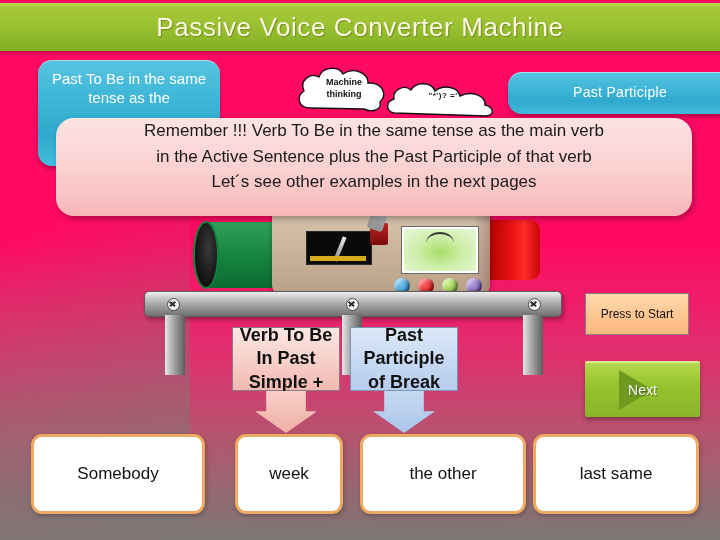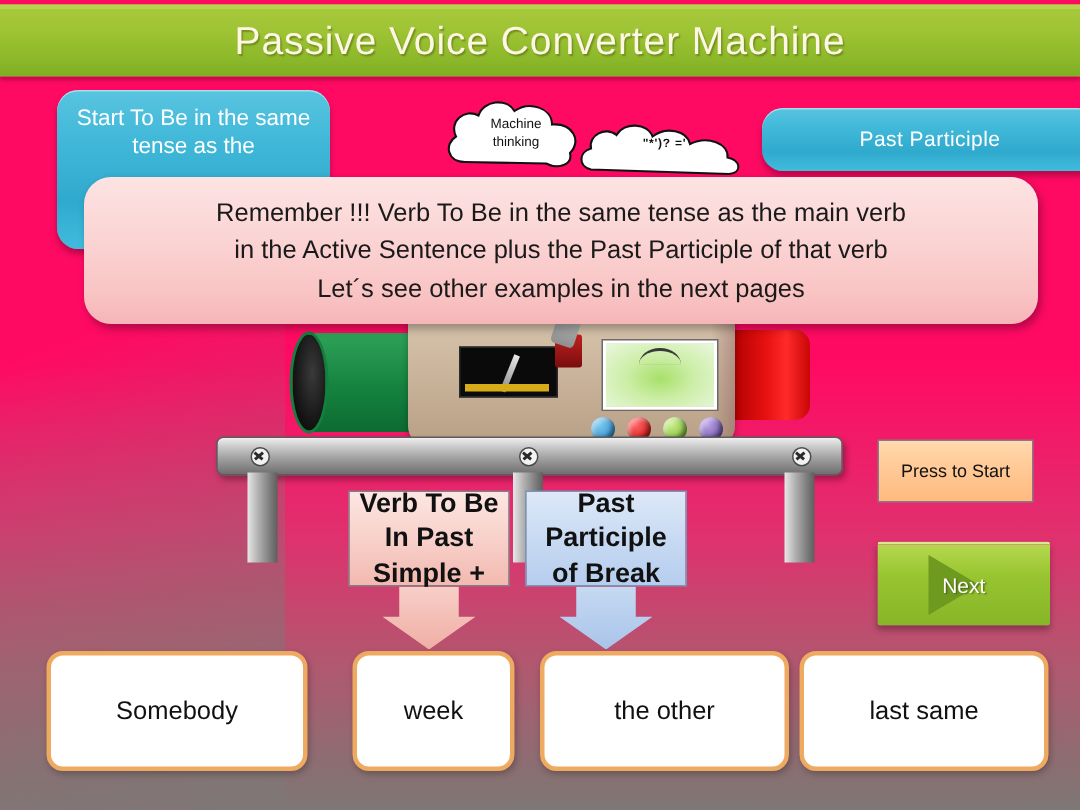--- a/index.html
+++ b/index.html
@@ -35,21 +35,21 @@
   #vtb-box{left:38px;top:60px;width:182px;height:106px;font-size:15px;padding:4px 10px;box-sizing:border-box;
     align-items:flex-start;padding-top:10px;}
   #pp-box{left:508px;top:72px;width:224px;height:42px;font-size:14px;letter-spacing:.3px;}
 
   
   .cloud{position:absolute;}
   .cloud svg{display:block;}
   .cloud-label{position:absolute;width:100%;text-align:center;color:#111;
     font-size:9px;line-height:1.35;font-family:"Liberation Sans",sans-serif;}
   #cloud1{left:296px;top:64px;width:96px;height:50px;}
-  #cloud1 .cloud-label{top:12px;}
+  #cloud1 .cloud-label{top:12px;font-weight:bold;}
   #cloud2{left:384px;top:80px;width:118px;height:38px;}
   #cloud2 .cloud-label{top:11px;font-size:8px;font-weight:bold;letter-spacing:.5px;}
 
   
   .tube{position:absolute;}
   #tube-green{left:205px;top:222px;width:80px;height:66px;
     background:linear-gradient(180deg,#2fa158 0%,#15833f 55%,#0c6b31 100%);
     border-radius:0 6px 6px 0;}
   #tube-green .cap{position:absolute;left:-12px;top:-1px;width:26px;height:68px;border-radius:50%;
     background:radial-gradient(ellipse at 60% 40%,#3a3a3a 0%,#161616 60%,#000 100%);
@@ -137,37 +137,37 @@
     box-shadow:0 3px 4px rgba(0,0,0,.3);}
   #next-btn .tri{position:absolute;left:34px;top:7px;width:0;height:0;
     border-left:34px solid #6d9a1f;border-top:20px solid transparent;border-bottom:20px solid transparent;}
   #next-btn .lbl{position:absolute;inset:0;display:flex;align-items:center;justify-content:center;
     font-size:14px;color:#ffffff;text-shadow:1px 1px 1px rgba(60,80,10,.7);}
 
   
   #remember{position:absolute;left:56px;top:118px;width:636px;height:98px;border-radius:18px;
     background:linear-gradient(180deg,#fde3e3 0%,#fbd3d3 45%,#f9c3c3 80%,#f6b5b8 100%);
     box-shadow:2px 3px 6px rgba(0,0,0,.3);
-    display:flex;flex-direction:column;align-items:center;justify-content:center;
+    display:flex;flex-direction:column;align-items:center;
     text-align:center;color:#1a1a1a;font-size:17px;line-height:1.5;}
 </style>
 </head>
 <body>
 
 <div id="stage">
 
   <div class="bg"></div>
   <div class="bg-left"></div>
 
   <div class="titlebar">
     <div class="tb-top"></div>
     <div class="title-text">Passive Voice Converter Machine</div>
   </div>
 
-  <div class="bluebox" id="vtb-box">Start To Be in the same tense as the</div>
+  <div class="bluebox" id="vtb-box">Past To Be in the same tense as the</div>
   <div class="bluebox" id="pp-box">Past Participle</div>
 
   <div class="cloud" id="cloud1">
     <svg width="96" height="50" viewBox="0 0 96 50">
       <path d="M14 44 C2 44 0 32 8 27 C3 17 14 8 23 13 C26 3 42 1 47 10 C57 3 72 8 72 19 C86 18 92 30 84 38 C86 46 76 49 68 45 Z" fill="#ffffff" stroke="#111" stroke-width="1.4"></path>
     </svg>
     <div class="cloud-label">Machine<br>thinking</div>
   </div>
 
   <div class="cloud" id="cloud2">

